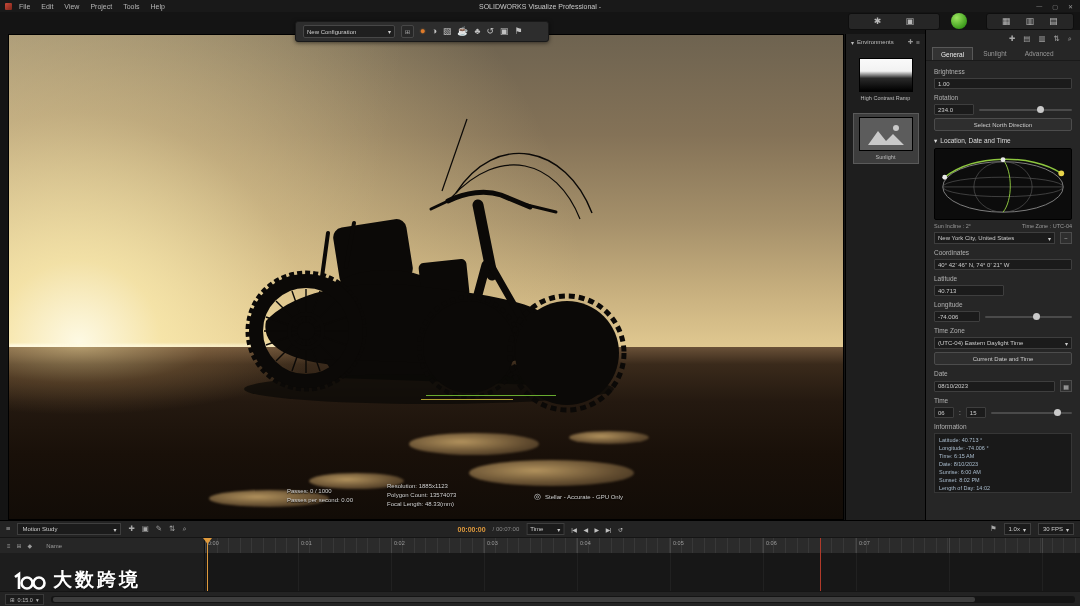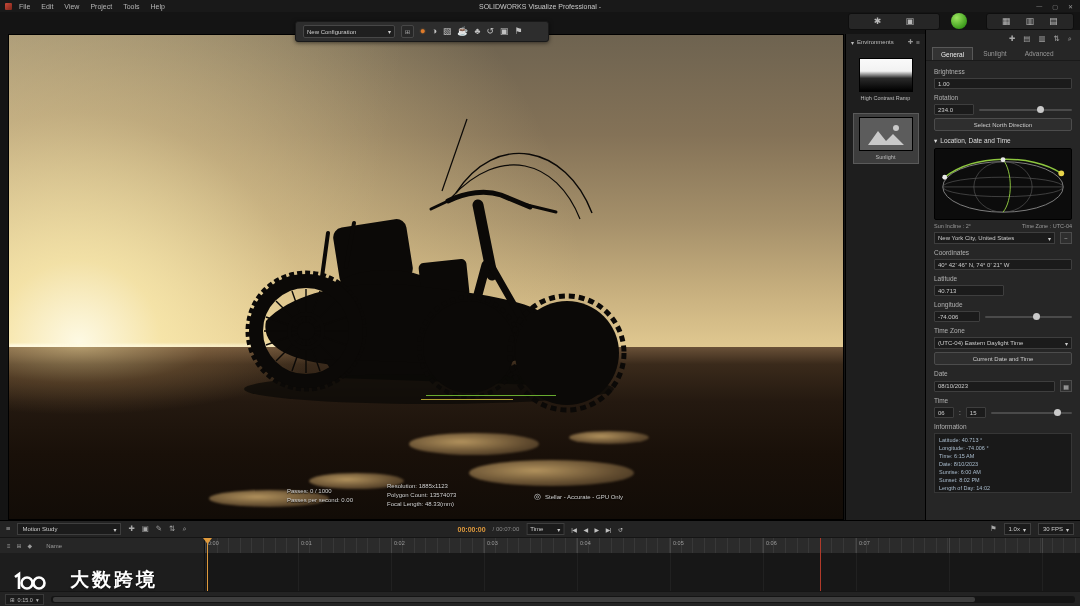--- a/index.html
+++ b/index.html
@@ -137,21 +137,21 @@
                   clip-path:polygon(0 0,100% 0,50% 100%); z-index:5; }
   .end-marker { position:absolute; left:820px; top:17px; width:1px; height:53px; background:#b03a2a; z-index:4; }
   .tl-bottom { height:16px; display:flex; align-items:center; gap:7px; padding:0 5px;
                background:#232323; border-top:1px solid #151515; }
   .interval-dd { display:flex; align-items:center; gap:3px; height:11px; background:#1b1b1b;
                  border:1px solid #3a3a3a; padding:0 4px; font-size:5.5px; color:#bbb; }
   .hscroll { flex:1; height:7px; background:#141414; border-radius:3px; position:relative; }
   .hscroll-thumb { position:absolute; left:2px; top:1px; width:90%; height:5px; background:#3d3d3d; border-radius:2px; }
 
   
-  .watermark { position:absolute; left:12px; top:567px; display:flex; align-items:center; gap:24px;
+  .watermark { position:absolute; left:12px; top:567px; display:flex; align-items:center; gap:7px;
                z-index:60; color:#fff; }
   .wm-text { font-size:19px; font-weight:bold; letter-spacing:3px; text-shadow:0 1px 2px rgba(0,0,0,.6); }
 </style>
 </head>
 <body>
 
 <div class="app">
 
   <div class="titlebar">
     <div class="app-logo"></div>

